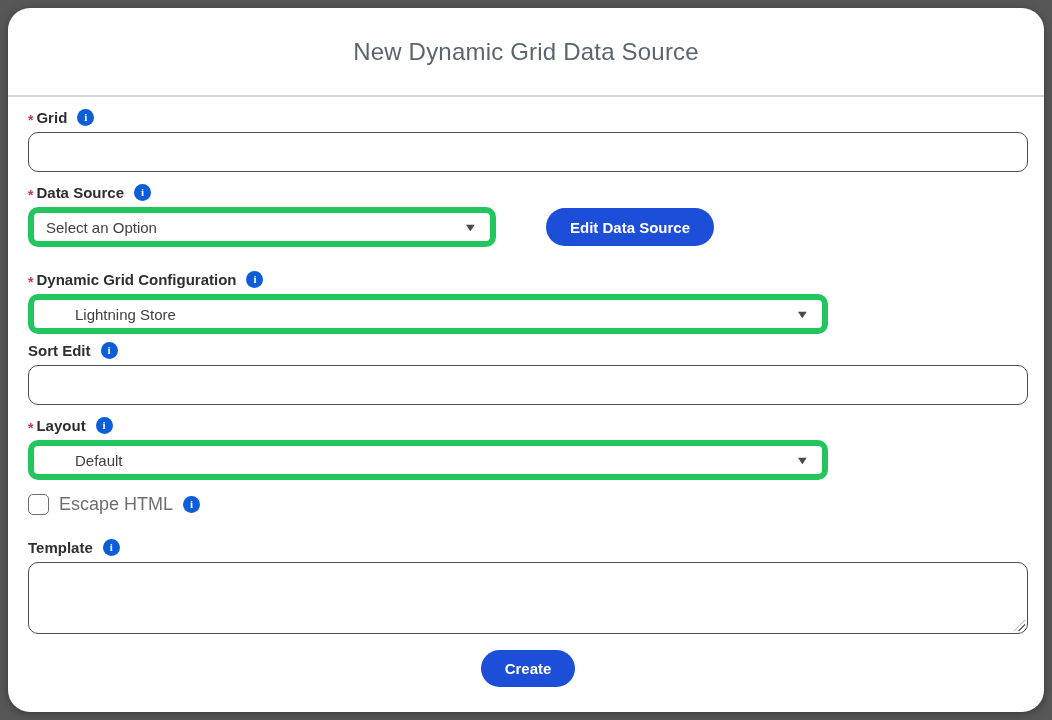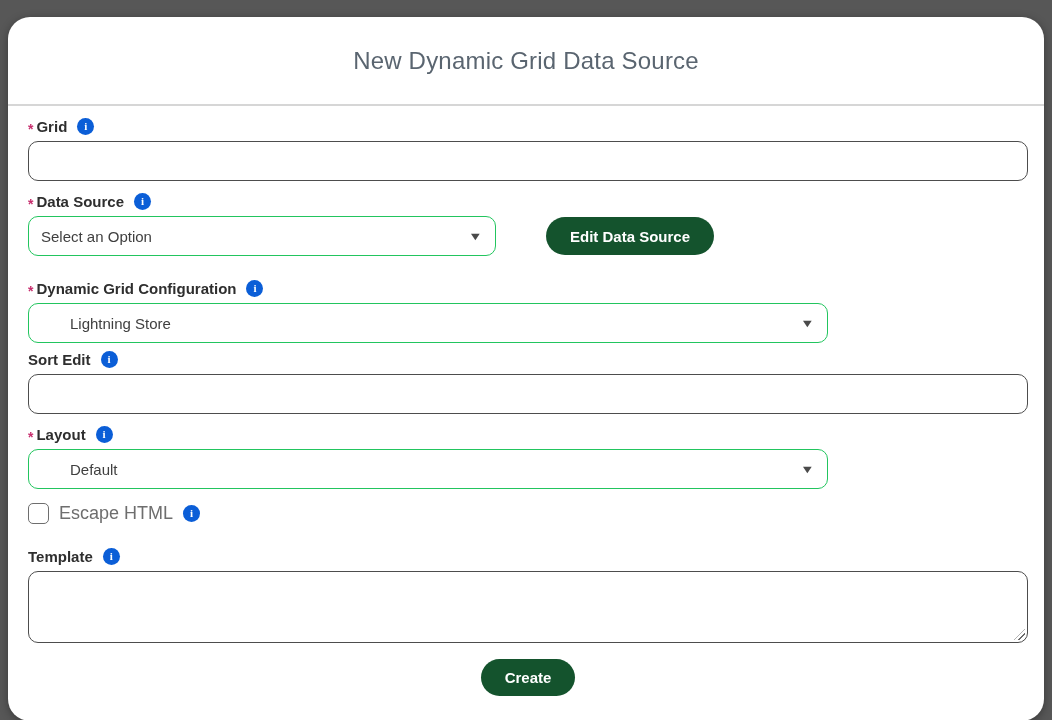--- a/index.html
+++ b/index.html
@@ -10,21 +10,20 @@
     overflow: hidden;
   }
   .modal {
     position: absolute;
     left: 8px; top: 8px;
     width: 1036px; height: 704px;
     background: #ffffff;
     border-radius: 22px;
     box-shadow: 0 2px 8px rgba(0,0,0,0.35);
     overflow: hidden;
-    margin-top: 9px;
   }
   .modal-header {
     height: 89px;
     display: flex;
     align-items: center;
     justify-content: center;
     border-bottom: 2px solid #d6d6d6;
   }
   .modal-title {
     font-size: 24px;
@@ -73,40 +72,40 @@
     border-radius: 10px;
     font-size: 15px;
     color: #3f3f3f;
     padding: 0 12px;
     background: #ffffff;
     outline: none;
     display: block;
   }
   .select-box {
     height: 40px;
-    border: 1px solid #22c55e;
+    border: 6px solid #22c55e;
     border-radius: 10px;
     background: #ffffff;
     display: flex;
     align-items: center;
     justify-content: space-between;
     padding: 0 14px 0 12px;
     cursor: pointer;
   }
   .select-value {
     font-size: 15px;
     color: #3f3f3f;
   }
   .select-arrow {
     font-size: 11px;
     color: #4a4a4a;
     transform: scaleX(1.35);
   }
   .btn {
-    background: #14532d;
+    background: #1d4ed8;
     color: #ffffff;
     font-size: 15px;
     font-weight: 700;
     border: none;
     border-radius: 19px;
     height: 38px;
     padding: 0 24px;
     cursor: pointer;
     font-family: "Liberation Sans", sans-serif;
   }

